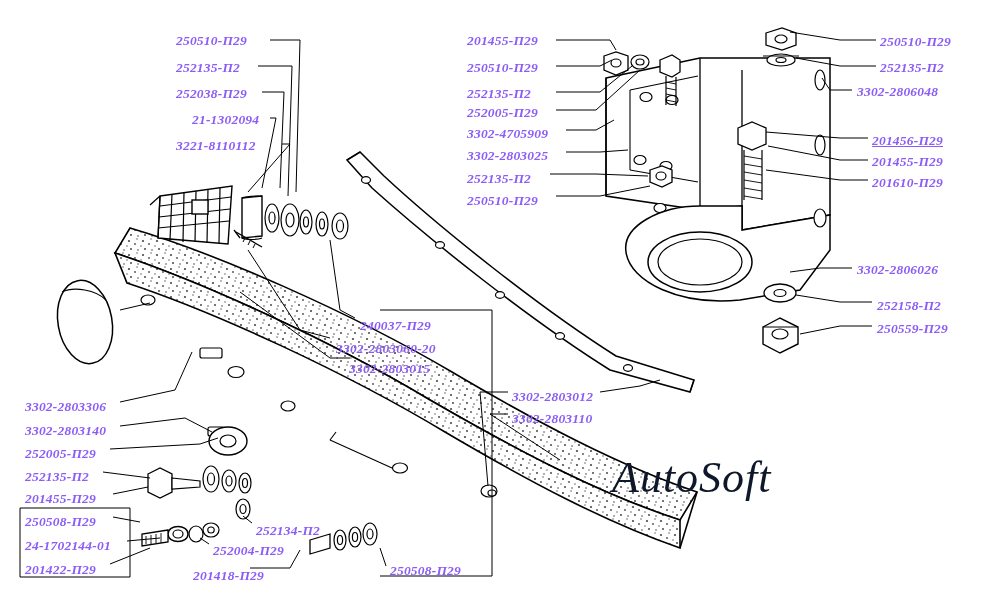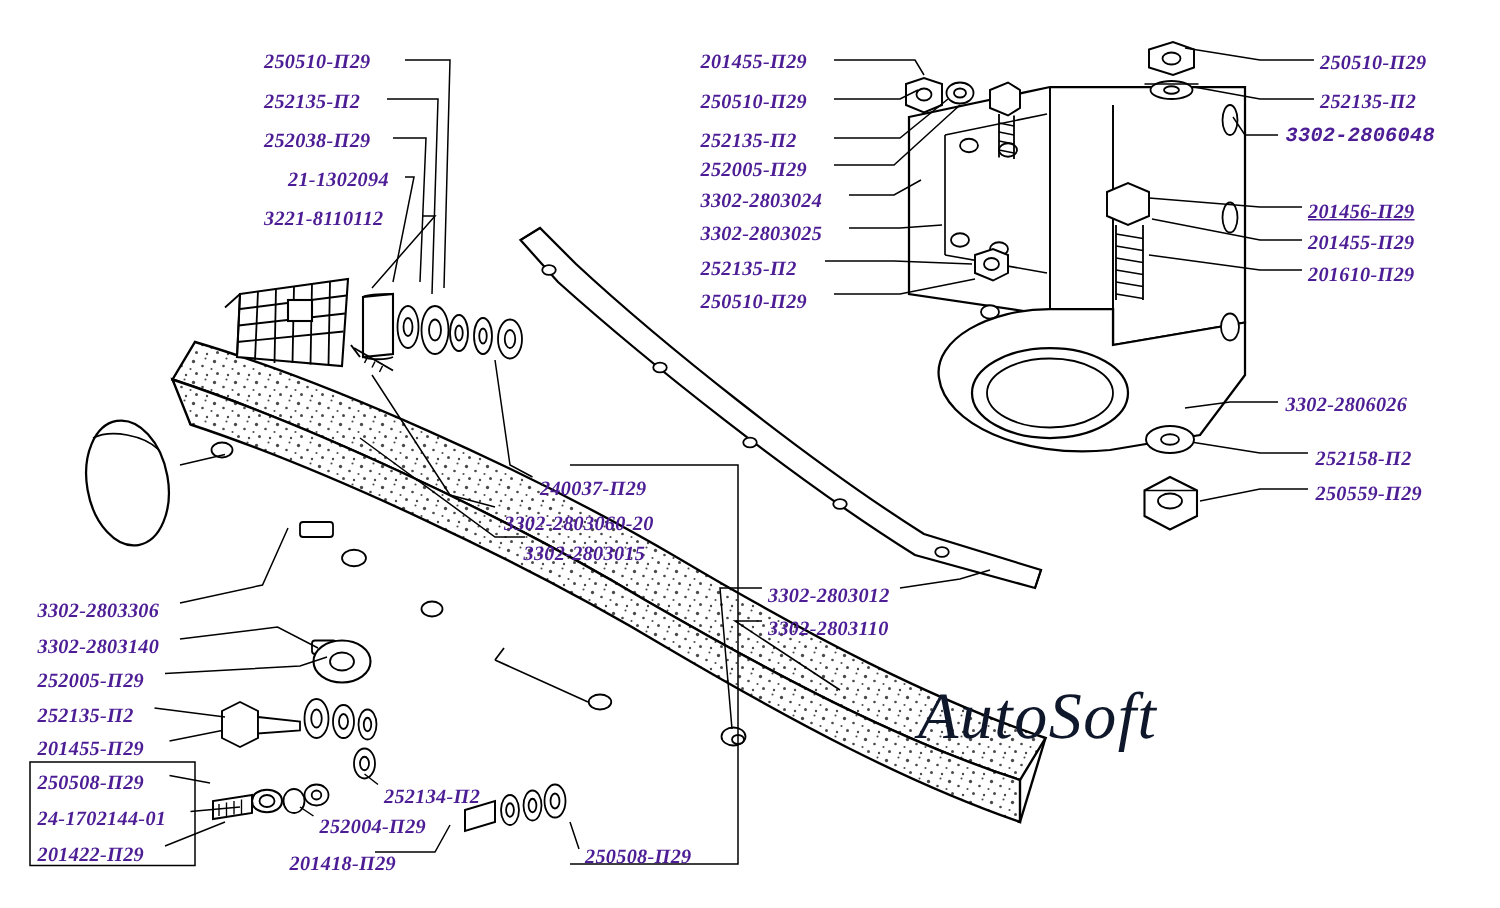--- a/index.html
+++ b/index.html
@@ -20,21 +20,21 @@
     left: 0; top: 0;
     width: 1000px;
     height: 605px;
   }
   .lbl {
     position: absolute;
     font-family: "Liberation Serif", serif;
     font-size: 13.5px;
     font-style: italic;
     font-weight: bold;
-    color: #4c1d95;
+    color: #8b5cf6;
     white-space: nowrap;
     letter-spacing: 0.2px;
   }
   .watermark {
     position: absolute;
     left: 612px;
     top: 452px;
     font-family: "Liberation Serif", serif;
     font-size: 44px;
     font-style: italic;
@@ -301,27 +301,27 @@
   <div id="labels">
       <div class="lbl" style="left: 176px; top: 33px;">250510-П29</div>
       <div class="lbl" style="left: 176px; top: 60px;">252135-П2</div>
       <div class="lbl" style="left: 176px; top: 86px;">252038-П29</div>
       <div class="lbl" style="left: 192px; top: 112px;">21-1302094</div>
       <div class="lbl" style="left: 176px; top: 138px;">3221-8110112</div>
       <div class="lbl" style="left: 467px; top: 33px;">201455-П29</div>
       <div class="lbl" style="left: 467px; top: 60px;">250510-П29</div>
       <div class="lbl" style="left: 467px; top: 86px;">252135-П2</div>
       <div class="lbl" style="left: 467px; top: 105px;">252005-П29</div>
-      <div class="lbl" style="left: 467px; top: 126px;">3302-2803024</div>
+      <div class="lbl" style="left: 467px; top: 126px;">3302-4705909</div>
       <div class="lbl" style="left: 467px; top: 148px;">3302-2803025</div>
       <div class="lbl" style="left: 467px; top: 171px;">252135-П2</div>
       <div class="lbl" style="left: 467px; top: 193px;">250510-П29</div>
       <div class="lbl" style="left: 880px; top: 34px;">250510-П29</div>
       <div class="lbl" style="left: 880px; top: 60px;">252135-П2</div>
-      <div class="lbl" style="left: 857px; top: 84px; font-family: Liberation Mono, monospace;">3302-2806048</div>
+      <div class="lbl" style="left: 857px; top: 84px;">3302-2806048</div>
       <div class="lbl" style="left: 872px; top: 133px; text-decoration: underline;">201456-П29</div>
       <div class="lbl" style="left: 872px; top: 154px;">201455-П29</div>
       <div class="lbl" style="left: 872px; top: 175px;">201610-П29</div>
       <div class="lbl" style="left: 857px; top: 262px;">3302-2806026</div>
       <div class="lbl" style="left: 877px; top: 298px;">252158-П2</div>
       <div class="lbl" style="left: 877px; top: 321px;">250559-П29</div>
       <div class="lbl" style="left: 360px; top: 318px;">240037-П29</div>
       <div class="lbl" style="left: 336px; top: 341px;">3302-2803060-20</div>
       <div class="lbl" style="left: 349px; top: 361px;">3302-2803015</div>
       <div class="lbl" style="left: 512px; top: 389px;">3302-2803012</div>

